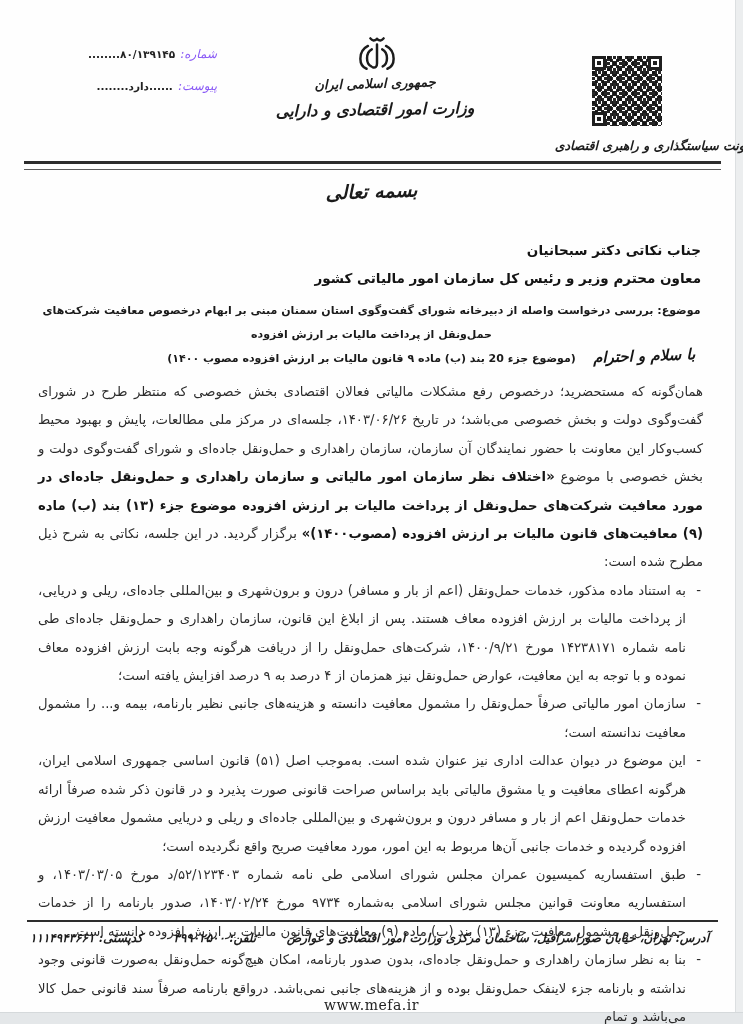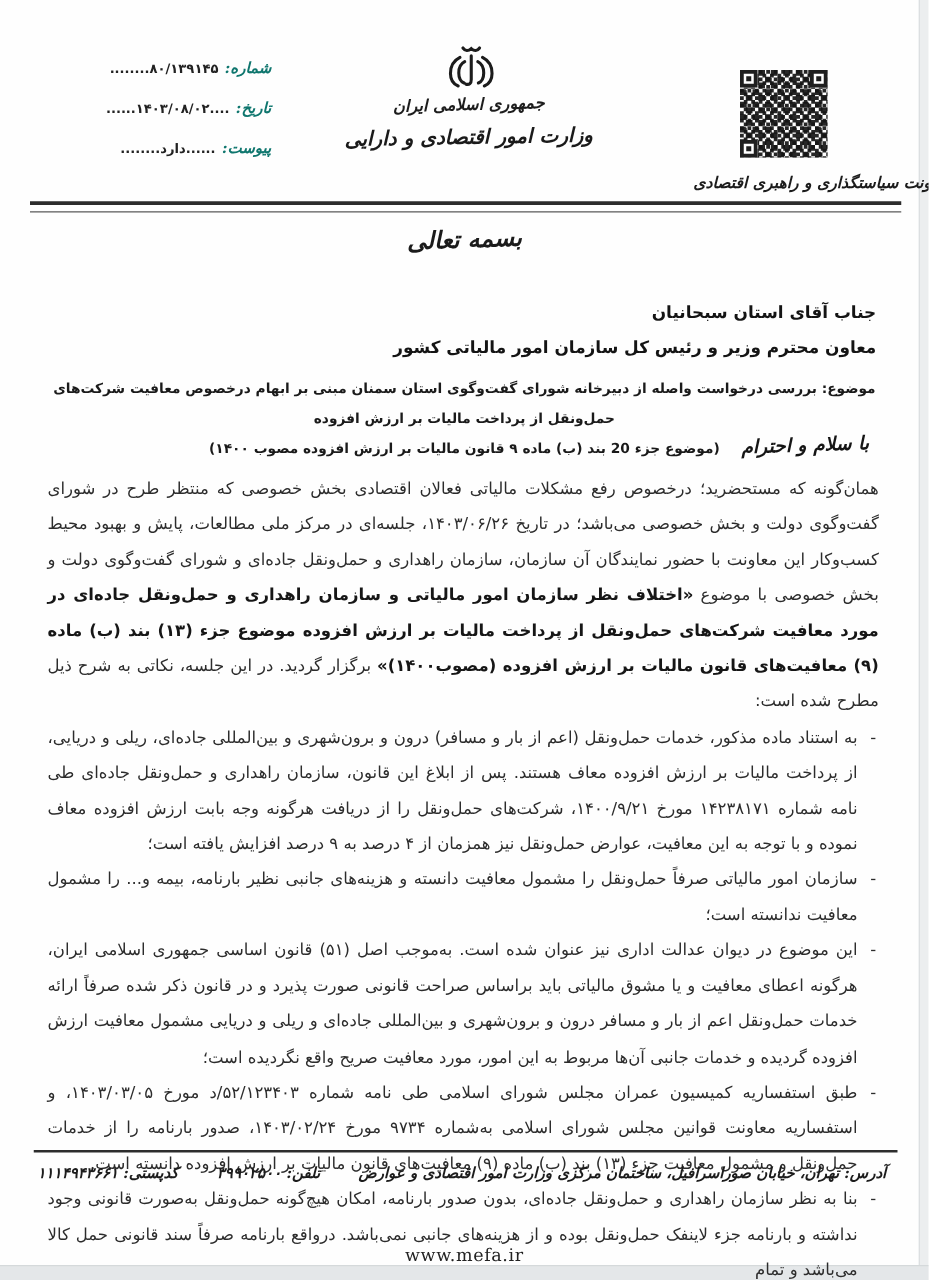--- a/index.html
+++ b/index.html
@@ -4,21 +4,21 @@
 <style>
   html,body{margin:0;padding:0;background:#ffffff;}
   .scan{position:relative;width:743px;height:1024px;background:#fefefe;overflow:hidden;
         font-family:"DejaVu Sans","Liberation Sans",sans-serif;color:#2e2e2e;}
   .edge-right{position:absolute;top:0;right:0;width:7px;height:100%;background:#eceeef;border-left:1px solid #dcdfe1;}
   .edge-bottom{position:absolute;bottom:0;left:0;width:100%;height:11px;background:#e4e7e9;border-top:1px solid #d5d9db;}
 
   
   .meta{position:absolute;left:35px;top:42px;width:182px;direction:rtl;text-align:right;}
   .meta-row{height:32px;line-height:22px;white-space:nowrap;}
-  .meta-label{font-family:"DejaVu Serif","Liberation Serif",serif;font-style:italic;font-weight:bold;font-size:12px;color:#0f766e;}
+  .meta-label{font-family:"DejaVu Serif","Liberation Serif",serif;font-style:italic;font-weight:normal;font-size:12px;color:#8b5cf6;}
   .meta-value{font-size:10.5px;font-weight:bold;color:#222;letter-spacing:.5px;}
 
   .emblem{position:absolute;left:358px;top:34px;width:38px;height:42px;}
   .country{position:absolute;left:285px;top:76px;width:180px;text-align:center;
            font-family:"DejaVu Serif","Liberation Serif",serif;font-style:italic;font-weight:bold;
            font-size:13px;color:#1d1d1d;transform:rotate(-1.5deg);}
   .ministry{position:absolute;left:270px;top:100px;width:210px;text-align:center;
             font-family:"DejaVu Serif","Liberation Serif",serif;font-style:italic;font-weight:bold;
             font-size:16px;color:#1a1a1a;transform:rotate(-1deg);}
 
@@ -74,24 +74,20 @@
 
   <div class="edge-right"></div>
   <div class="edge-bottom"></div>
 
   <div class="meta">
     <div class="meta-row">
       <span class="meta-label">شماره:</span>
       <span class="meta-value">۸۰/۱۳۹۱۴۵........</span>
     </div>
     <div class="meta-row">
-      <span class="meta-label">تاریخ:</span>
-      <span class="meta-value">....۱۴۰۳/۰۸/۰۲......</span>
-    </div>
-    <div class="meta-row">
       <span class="meta-label">پیوست:</span>
       <span class="meta-value">......دارد........</span>
     </div>
   </div>
 
   <svg class="emblem" viewBox="0 0 40 44">
     <g fill="none" stroke="#1c1c1c" stroke-width="2.6" stroke-linecap="round">
       <path d="M20 11 V31 q0 5 -4.5 4"></path>
       <path d="M14.5 16 q-5 2.5 -5 9.5 q0 6.5 4.5 8.5"></path>
       <path d="M10.5 12.5 q-8 4 -8 13.5 q0 8 6.5 10.5"></path>
@@ -108,21 +104,21 @@
     <div class="finder f-tr"></div>
     <div class="finder f-bl"></div>
   </div>
   <div class="deputy">معاونت سیاستگذاری و راهبری اقتصادی</div>
 
   <div class="rule-top"></div>
 
   <div class="besmele">بسمه تعالی</div>
 
   <div class="recipient">
-    <div>جناب آقای استان سبحانیان</div>
+    <div>جناب نکاتی دکتر سبحانیان</div>
     <div>معاون محترم وزیر و رئیس کل سازمان امور مالیاتی کشور</div>
   </div>
 
   <div class="subject">
     <div>موضوع: بررسی درخواست واصله از دبیرخانه شورای گفت‌وگوی استان سمنان مبنی بر ابهام درخصوص معافیت شرکت‌های حمل‌ونقل از پرداخت مالیات بر ارزش افزوده</div>
     <div>(موضوع جزء 20 بند (ب) ماده ۹ قانون مالیات بر ارزش افزوده مصوب ۱۴۰۰)</div>
   </div>
 
   <div class="salutation">با سلام و احترام</div>
 

